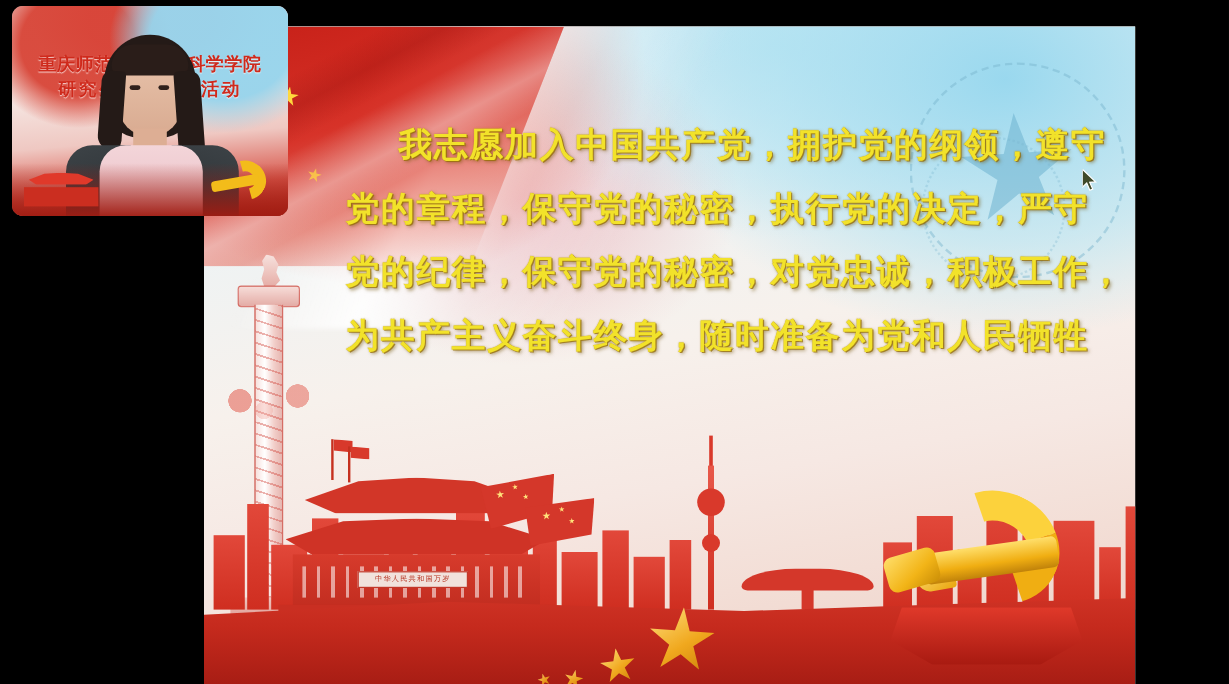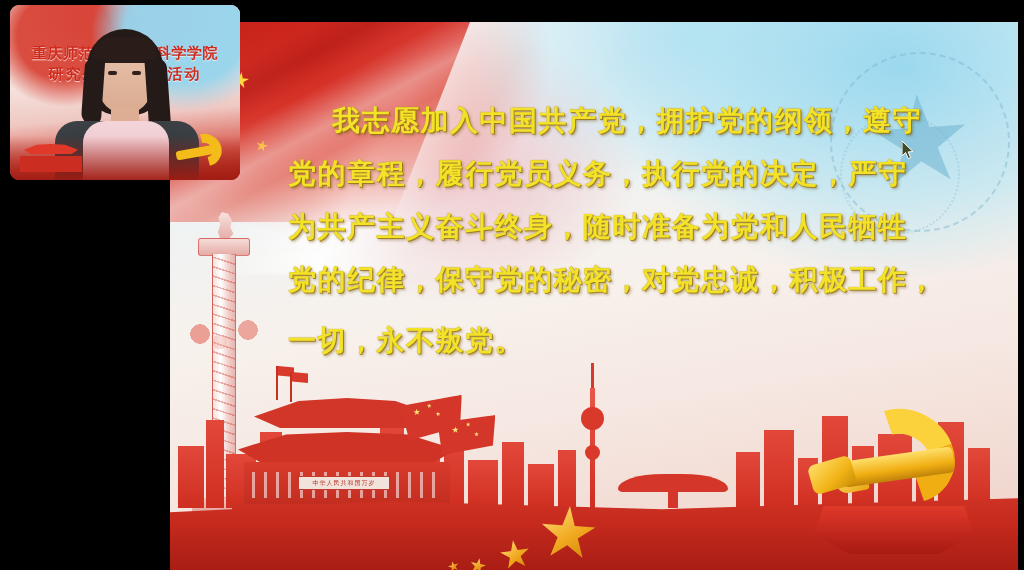--- a/index.html
+++ b/index.html
@@ -3,21 +3,21 @@
 <meta charset="utf-8">
 <style>
   * { margin:0; padding:0; box-sizing:border-box; }
   html,body { width:1024px; height:570px; overflow:hidden; background:#000; }
   body { font-family:"Liberation Sans", sans-serif; }
 
   #stage { position:relative; width:1024px; height:570px; background:#000; }
 
   
   #shared-screen {
-    position:absolute; left:170px; top:22px; width:848px; height:548px;
+    position:absolute; left:170px; top:22px; width:776px; height:548px;
     overflow:hidden; background:#f2e9e4;
   }
   
   .slide-sky {
     position:absolute; inset:0;
     background:
       radial-gradient(ellipse 420px 300px at 86% 8%, rgba(150,215,238,0.95) 0%, rgba(176,226,242,0.6) 45%, rgba(255,255,255,0) 72%),
       radial-gradient(ellipse 330px 230px at 62% 3%, rgba(168,223,240,0.75) 0%, rgba(255,255,255,0) 70%),
       radial-gradient(ellipse 300px 240px at 18% 6%, rgba(214,64,48,0.92) 0%, rgba(226,96,78,0.55) 42%, rgba(255,255,255,0) 76%),
       radial-gradient(ellipse 260px 200px at 34% 26%, rgba(236,150,160,0.55) 0%, rgba(255,255,255,0) 70%),
@@ -362,24 +362,23 @@
     <div class="emblem">
       <div class="emb-base"></div>
       <div class="sickle-blade"></div>
       <div class="sickle-tip"></div>
       <div class="hammer-handle"></div>
       <div class="hammer-head"></div>
     </div>
 
     <div class="oath">
       <span class="ln indent l1">我志愿加入中国共产党，拥护党的纲领，遵守</span>
-      <span class="ln l2">党的章程，履行党员义务，执行党的决定，严守</span>
+      <span class="ln l2">党的章程，保守党的秘密，执行党的决定，严守</span>
+      <span class="ln l3">党的纪律，保守党的秘密，对党忠诚，积极工作，</span>
       <span class="ln l4">为共产主义奋斗终身，随时准备为党和人民牺牲</span>
-      <span class="ln l3">党的纪律，保守党的秘密，对党忠诚，积极工作，</span>
-      <span class="ln l5">一切，永不叛党。</span>
     </div>
   </div>
 
   <div id="participant-tile">
     <div class="vid-bg"></div>
 
     <div class="vid-title">
       <div class="t1">重庆师范大学教育科学学院</div>
       <div class="t2">研究生三党支部活动</div>
     </div>

